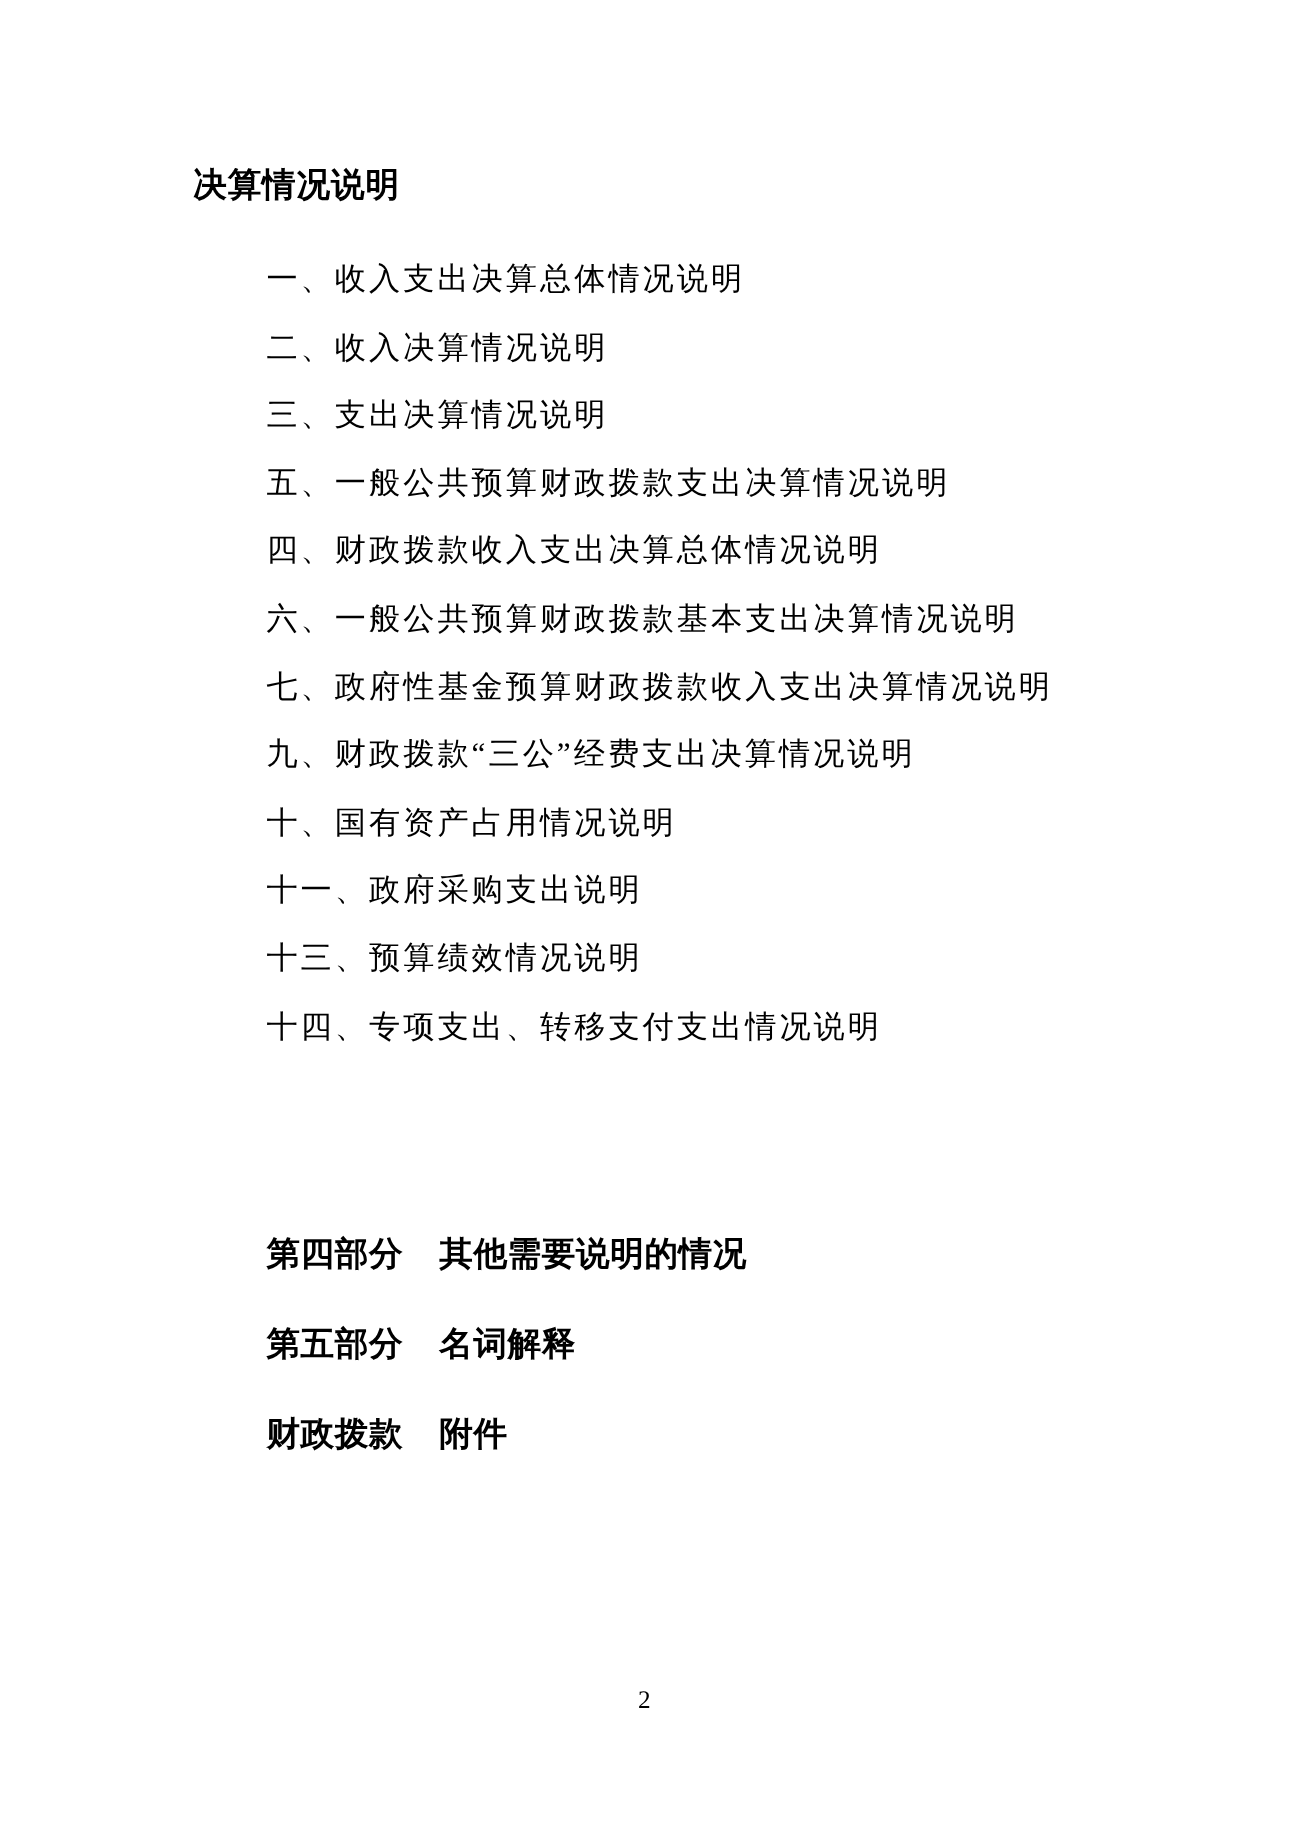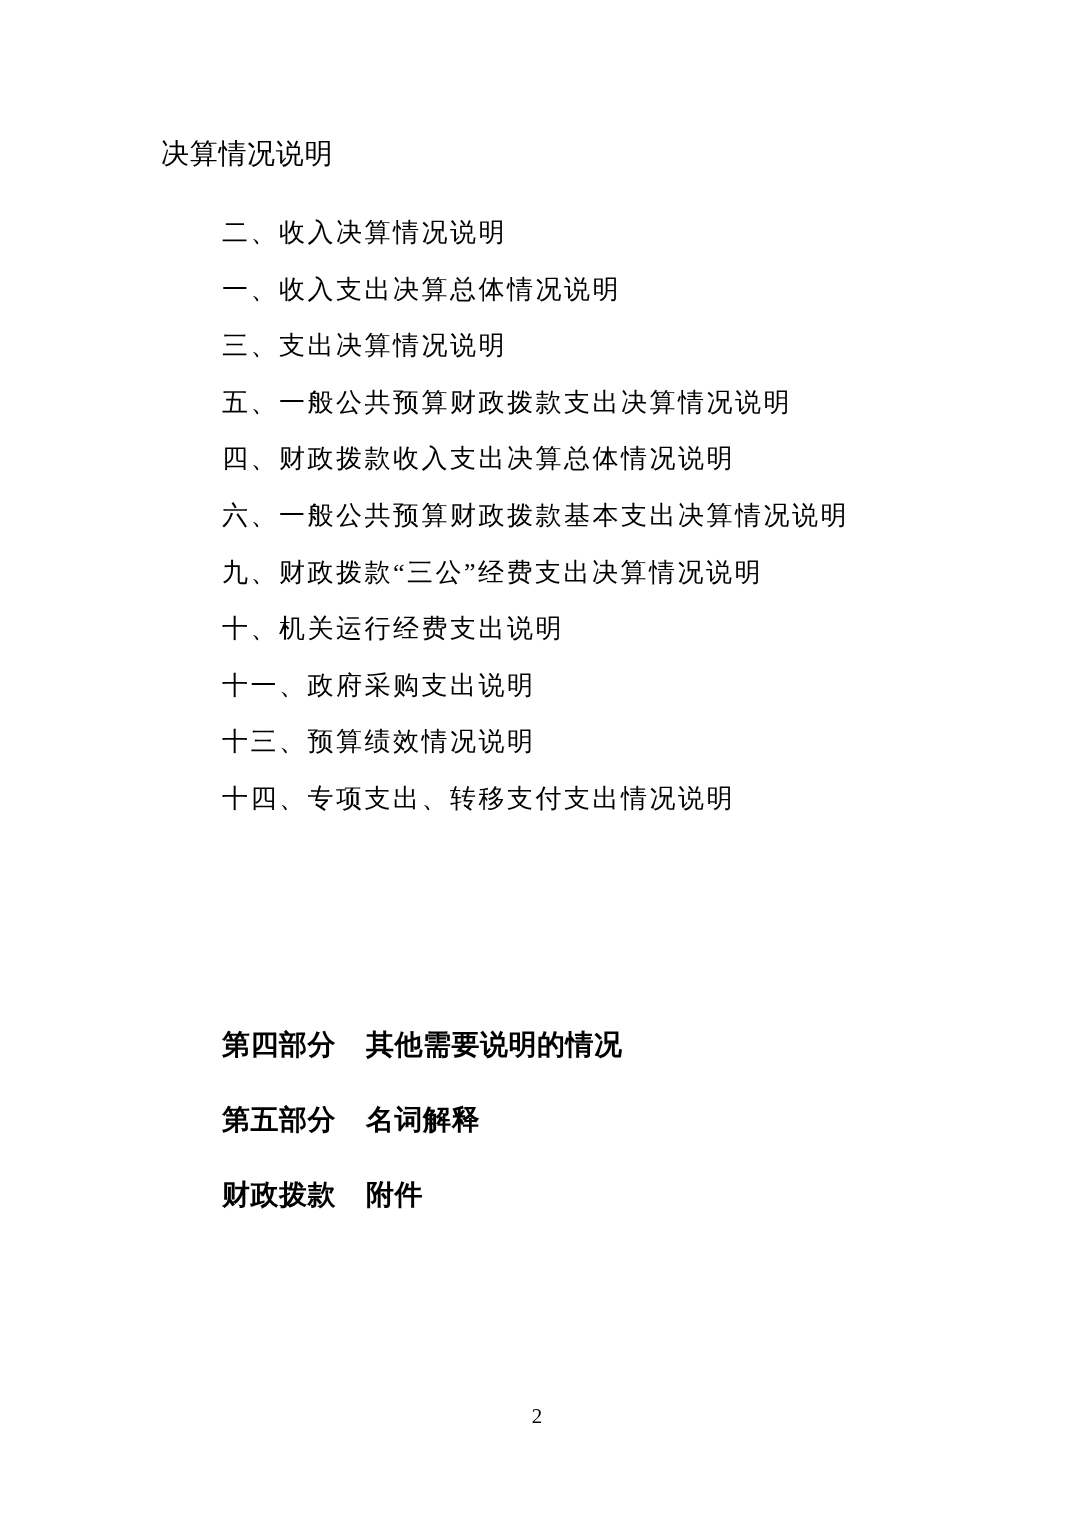--- a/index.html
+++ b/index.html
@@ -14,21 +14,21 @@
     background: #ffffff;
     overflow: hidden;
     font-family: "Liberation Serif", serif;
     color: #000000;
   }
   .doc-heading {
     position: absolute;
     left: 161px;
     top: 140px;
     font-family: "Liberation Sans", sans-serif;
-    font-weight: normal;
+    font-weight: bold;
     font-size: 28px;
     line-height: 1;
     letter-spacing: 0.7px;
     white-space: nowrap;
   }
   .toc-list {
     position: absolute;
     left: 222px;
     top: 205px;
   }
@@ -68,28 +68,29 @@
   }
 </style>
 </head>
 <body>
 
 <div class="page">
 
   <div class="doc-heading">决算情况说明</div>
 
   <div class="toc-list">
+    <div class="toc-item">一、收入支出决算总体情况说明</div>
     <div class="toc-item">二、收入决算情况说明</div>
-    <div class="toc-item">一、收入支出决算总体情况说明</div>
     <div class="toc-item">三、支出决算情况说明</div>
     <div class="toc-item">五、一般公共预算财政拨款支出决算情况说明</div>
     <div class="toc-item">四、财政拨款收入支出决算总体情况说明</div>
     <div class="toc-item">六、一般公共预算财政拨款基本支出决算情况说明</div>
+    <div class="toc-item">七、政府性基金预算财政拨款收入支出决算情况说明</div>
     <div class="toc-item">九、财政拨款“三公”经费支出决算情况说明</div>
-    <div class="toc-item">十、机关运行经费支出说明</div>
+    <div class="toc-item">十、国有资产占用情况说明</div>
     <div class="toc-item">十一、政府采购支出说明</div>
     <div class="toc-item">十三、预算绩效情况说明</div>
     <div class="toc-item">十四、专项支出、转移支付支出情况说明</div>
   </div>
 
   <div class="part-heading part-4">
     <span class="part-label">第四部分</span><span class="part-title">其他需要说明的情况</span>
   </div>
 
   <div class="part-heading part-5">

